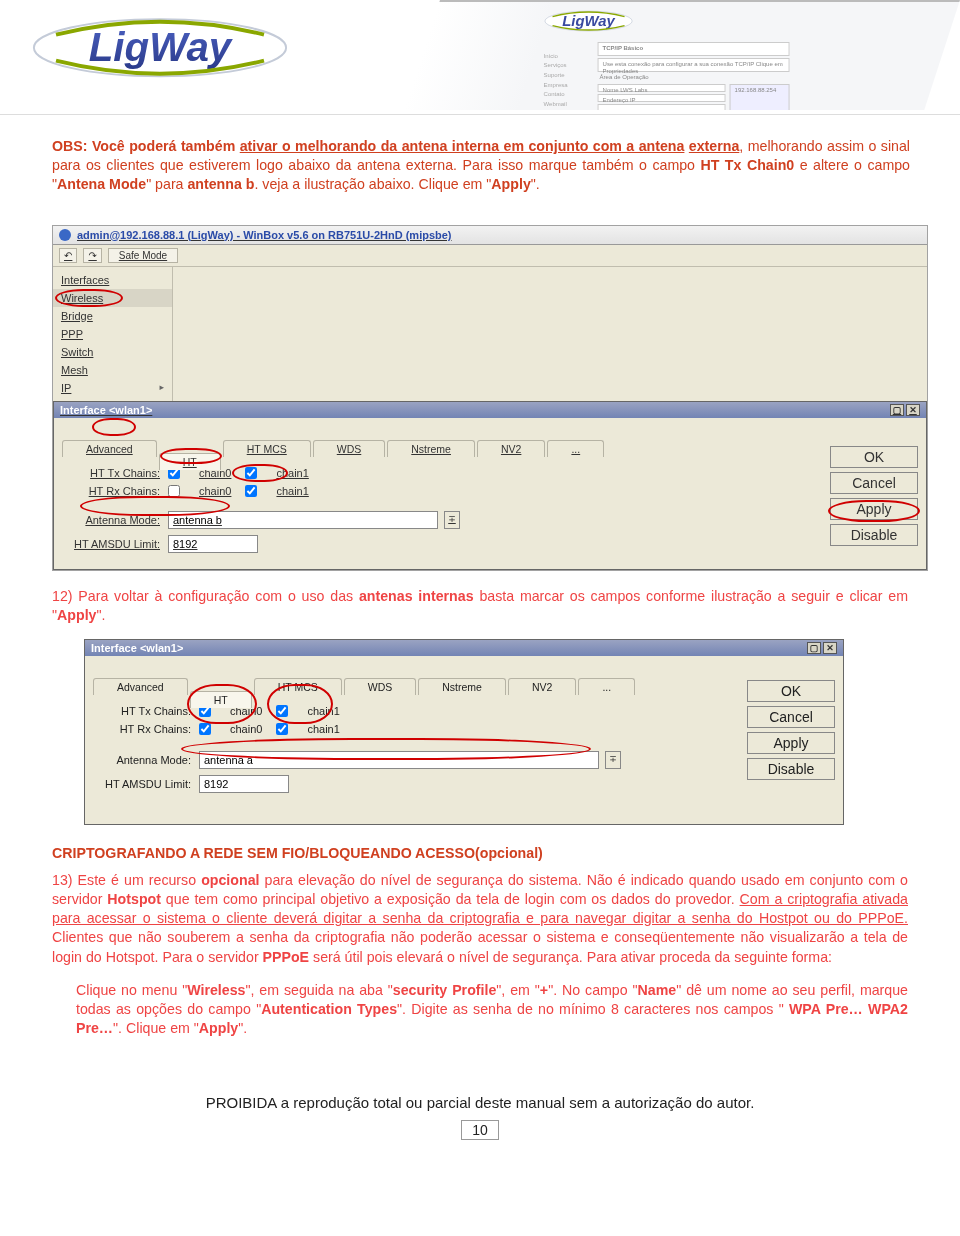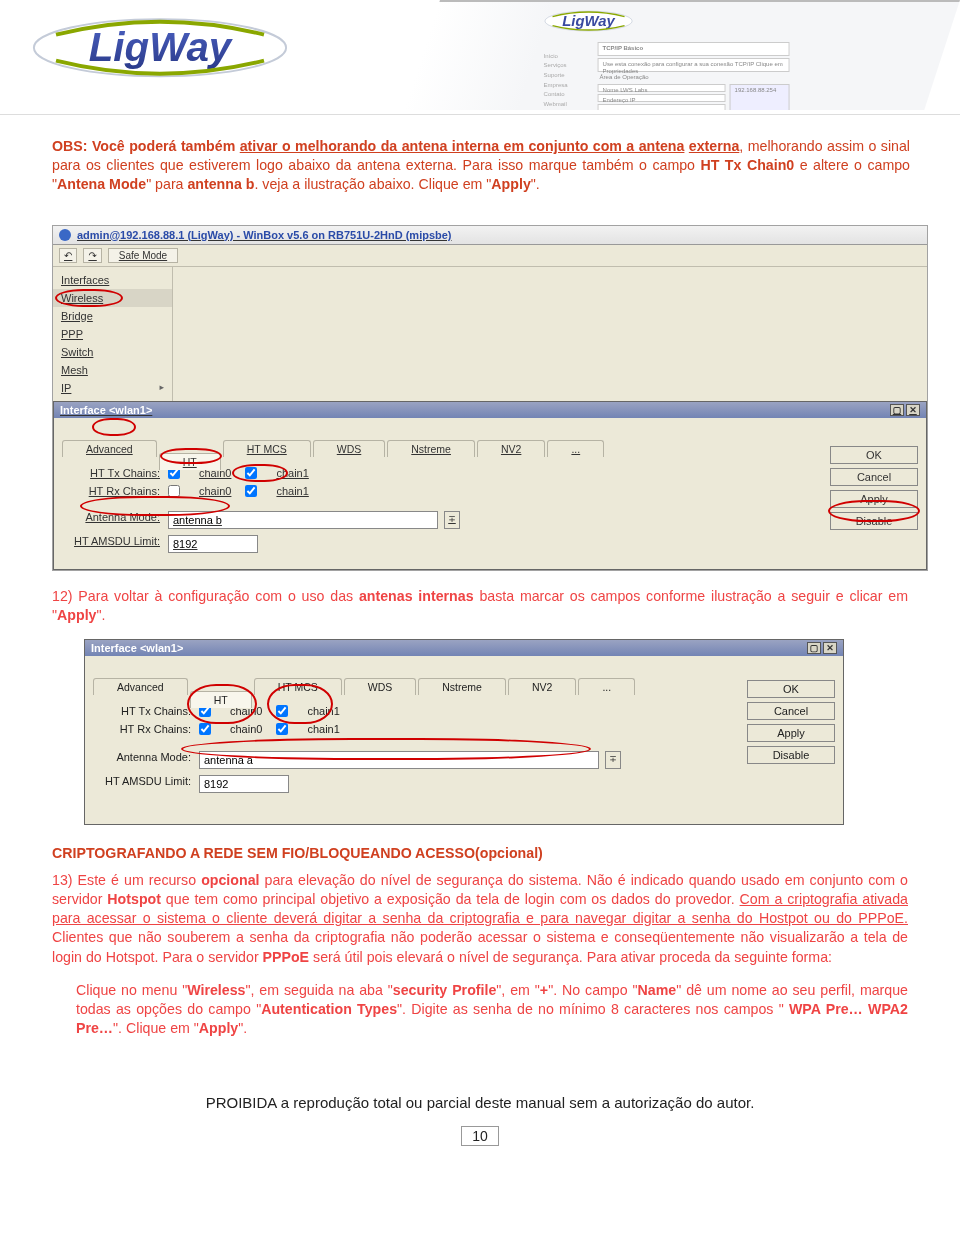--- a/index.html
+++ b/index.html
@@ -172,37 +172,37 @@
   }
   .tab {
     border:1px solid #b6b3a4; border-bottom:none;
     background:#ece9d8;
     padding: 2px 23px;
     font-size:10.5px;
     border-radius: 3px 3px 0 0;
   }
   .tab.sel { background:#f8f6ec; position:relative; top:13px; font-weight:normal;margin-top:16px; }
   .pane-row {
-    display:flex; align-items:flex-start; gap:6px; margin-bottom:6px; font-size:11px;
+    display:flex; align-items:center; gap:6px; margin-bottom:6px; font-size:11px;
   }
   .pane-row .lbl { width:100px; text-align:right; padding-right:2px; }
   .chk { display:inline-flex; align-items:center; gap:19px; margin-right:8px; }
   .chk input { width:12px; height:12px; }
   .field {
     border:1px solid #888; background:#fff; padding:1px 4px; height:18px; font-size:11px;
     min-width:90px;
   }
   .dropdown-btn {
     border:1px solid #888; background:#ece9d8; width:16px; height:18px; font-size:9px; line-height:15px; text-align:center; color:#333;
   }
   .pane-actions {
     position:absolute; right:8px; top:28px; display:flex; flex-direction:column; gap:4px;
   }
   .action-btn {
-    border:1px solid #888; background:#ece9d8; width:88px; padding:2px 0; font-size:11px; text-align:center;
+    border:1px solid #888; background:#ece9d8; width:88px; padding:2px 0; font-size:14px; text-align:center;
   }
 
   .screenshot2 {
     margin: 8px 0 20px 84px;
     width: 760px;
     border: 1px solid #666;
     font-family: Tahoma, Arial, sans-serif;
     font-size: 11px;
     background:#ece9d8;
   }
@@ -230,21 +230,21 @@
 
   .footer-note {
     text-align:center;
     padding-top: 42px;
     font-size: 15px;
     color: #222;
     font-family: Verdana, Arial, sans-serif;
   }
   .page-num {
     text-align:center;
-    margin-top: 15px;
+    margin-top: 9px;
   }
   .page-num span {
     display:inline-block;
     border:1px solid #999;
     padding: 1px 10px;
     font-size:14px;
   }
 </style>
 </head>
 <body>

